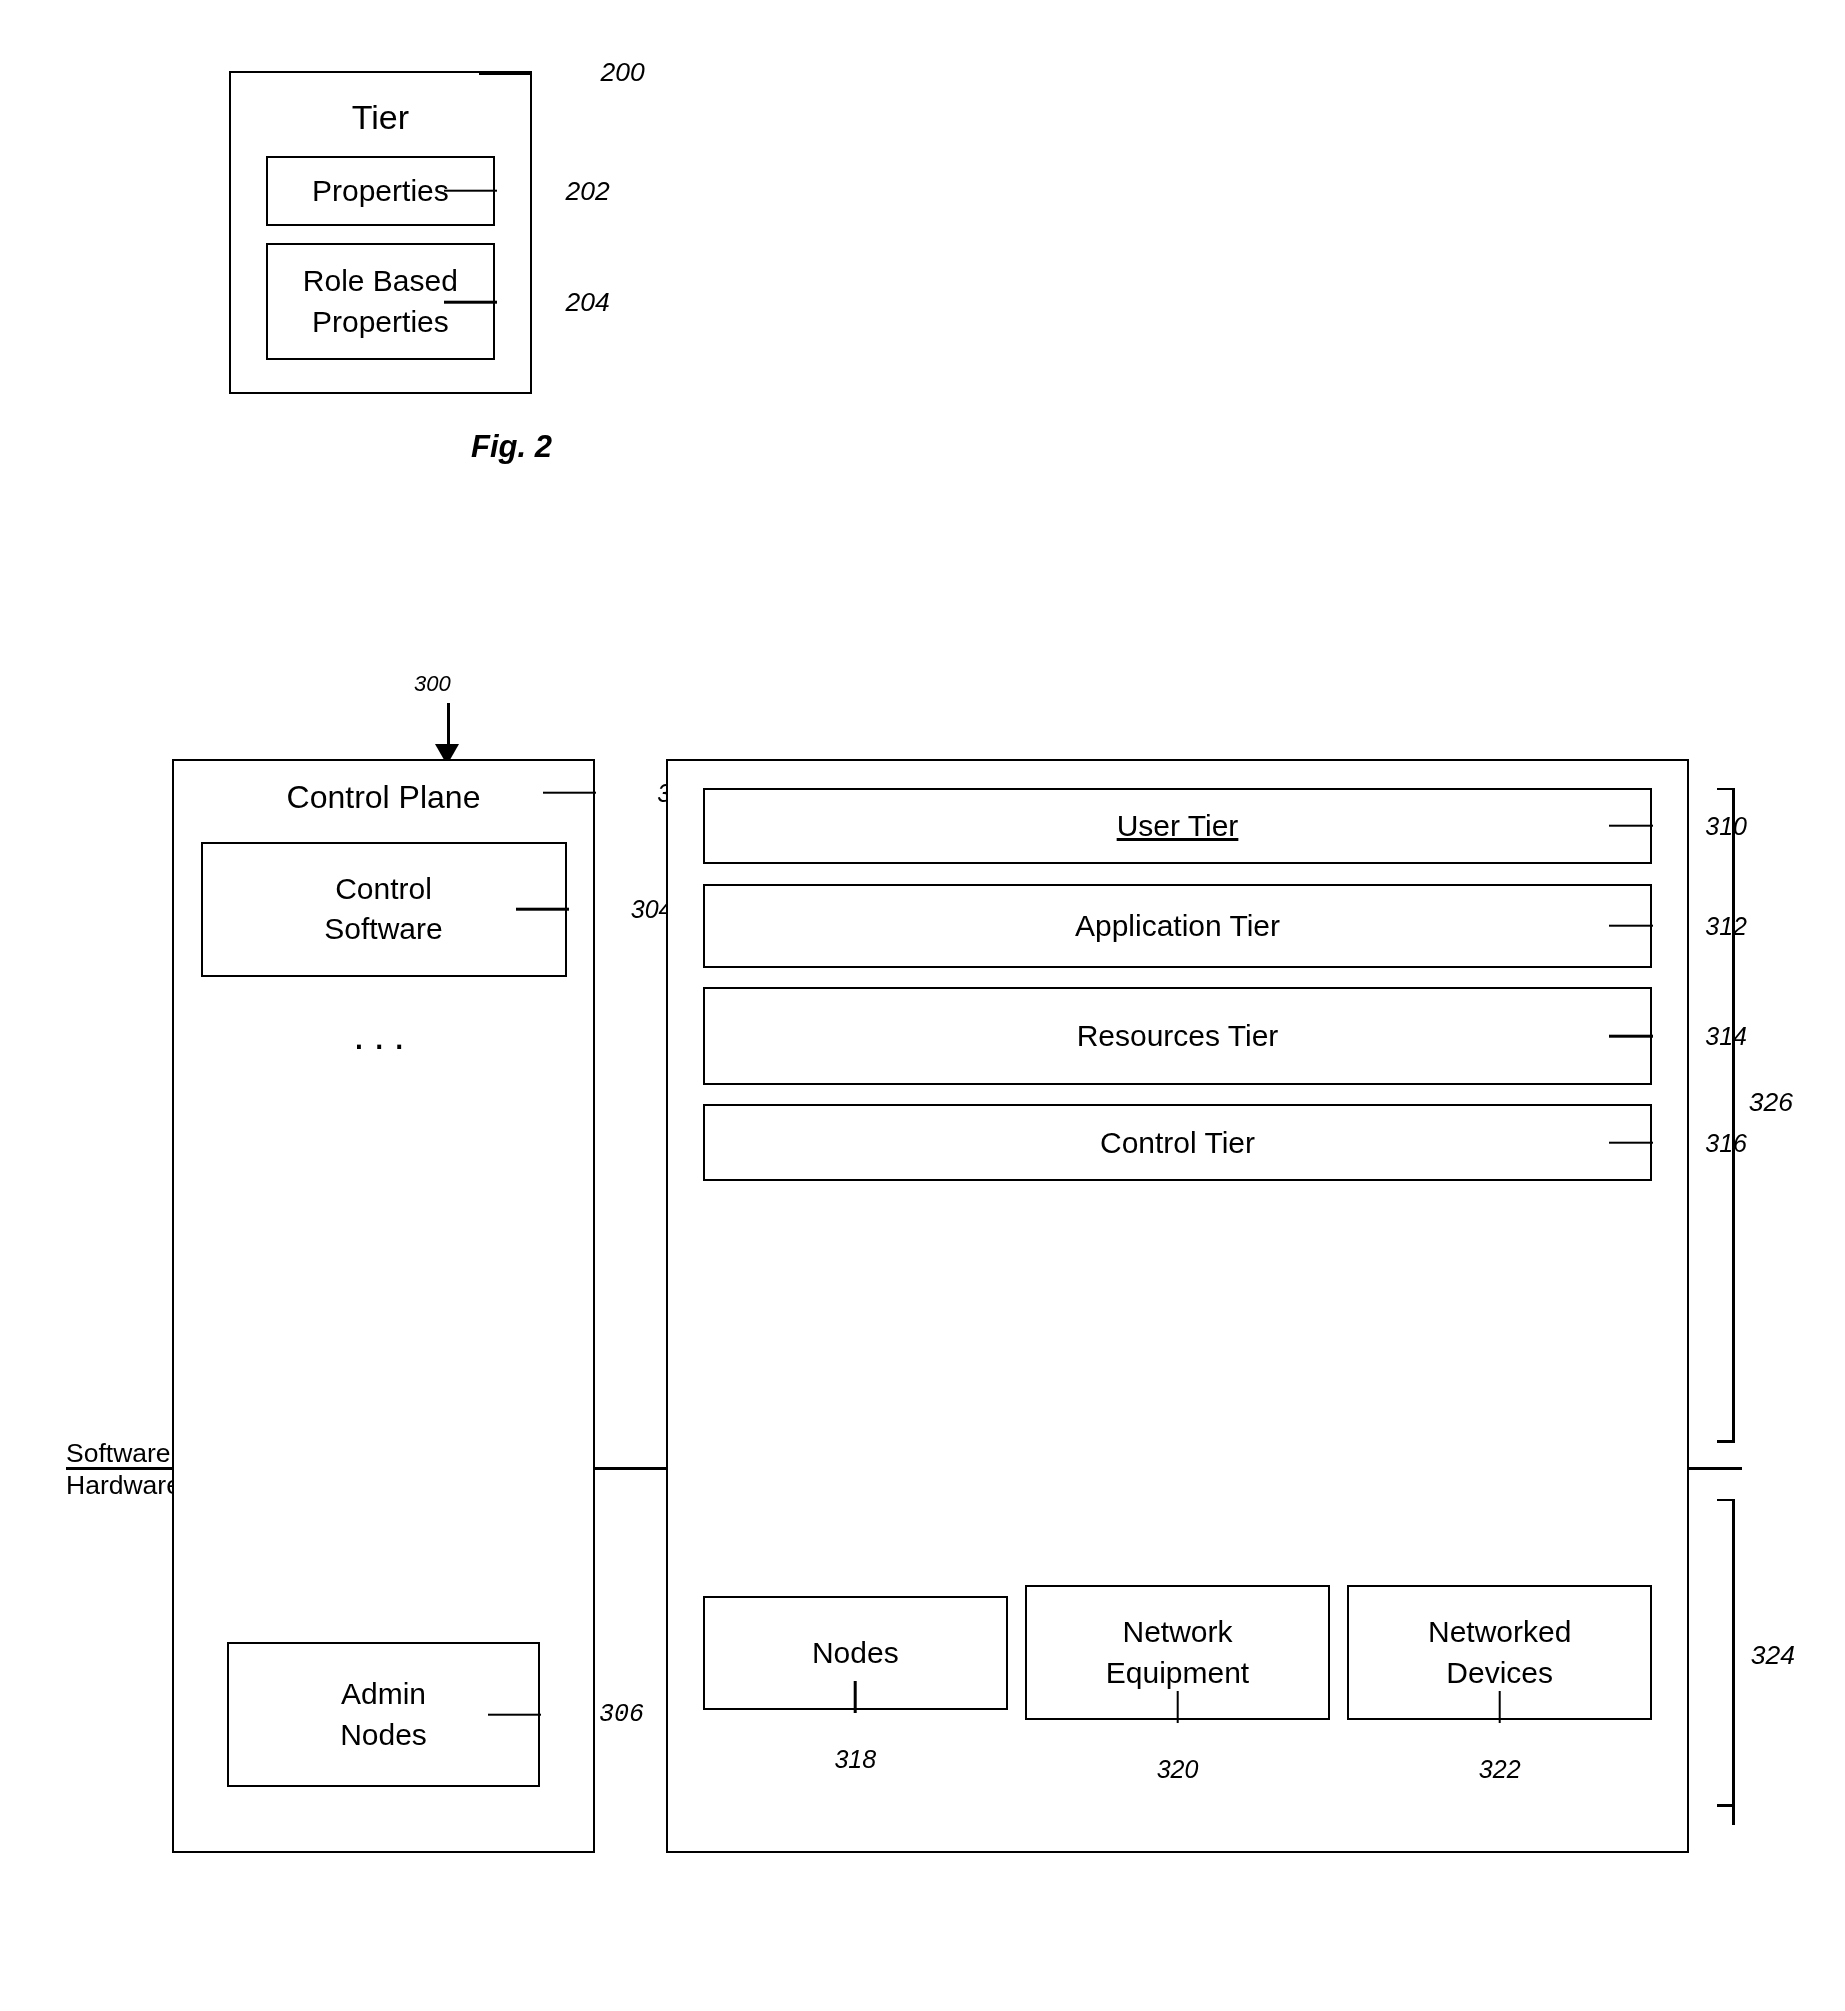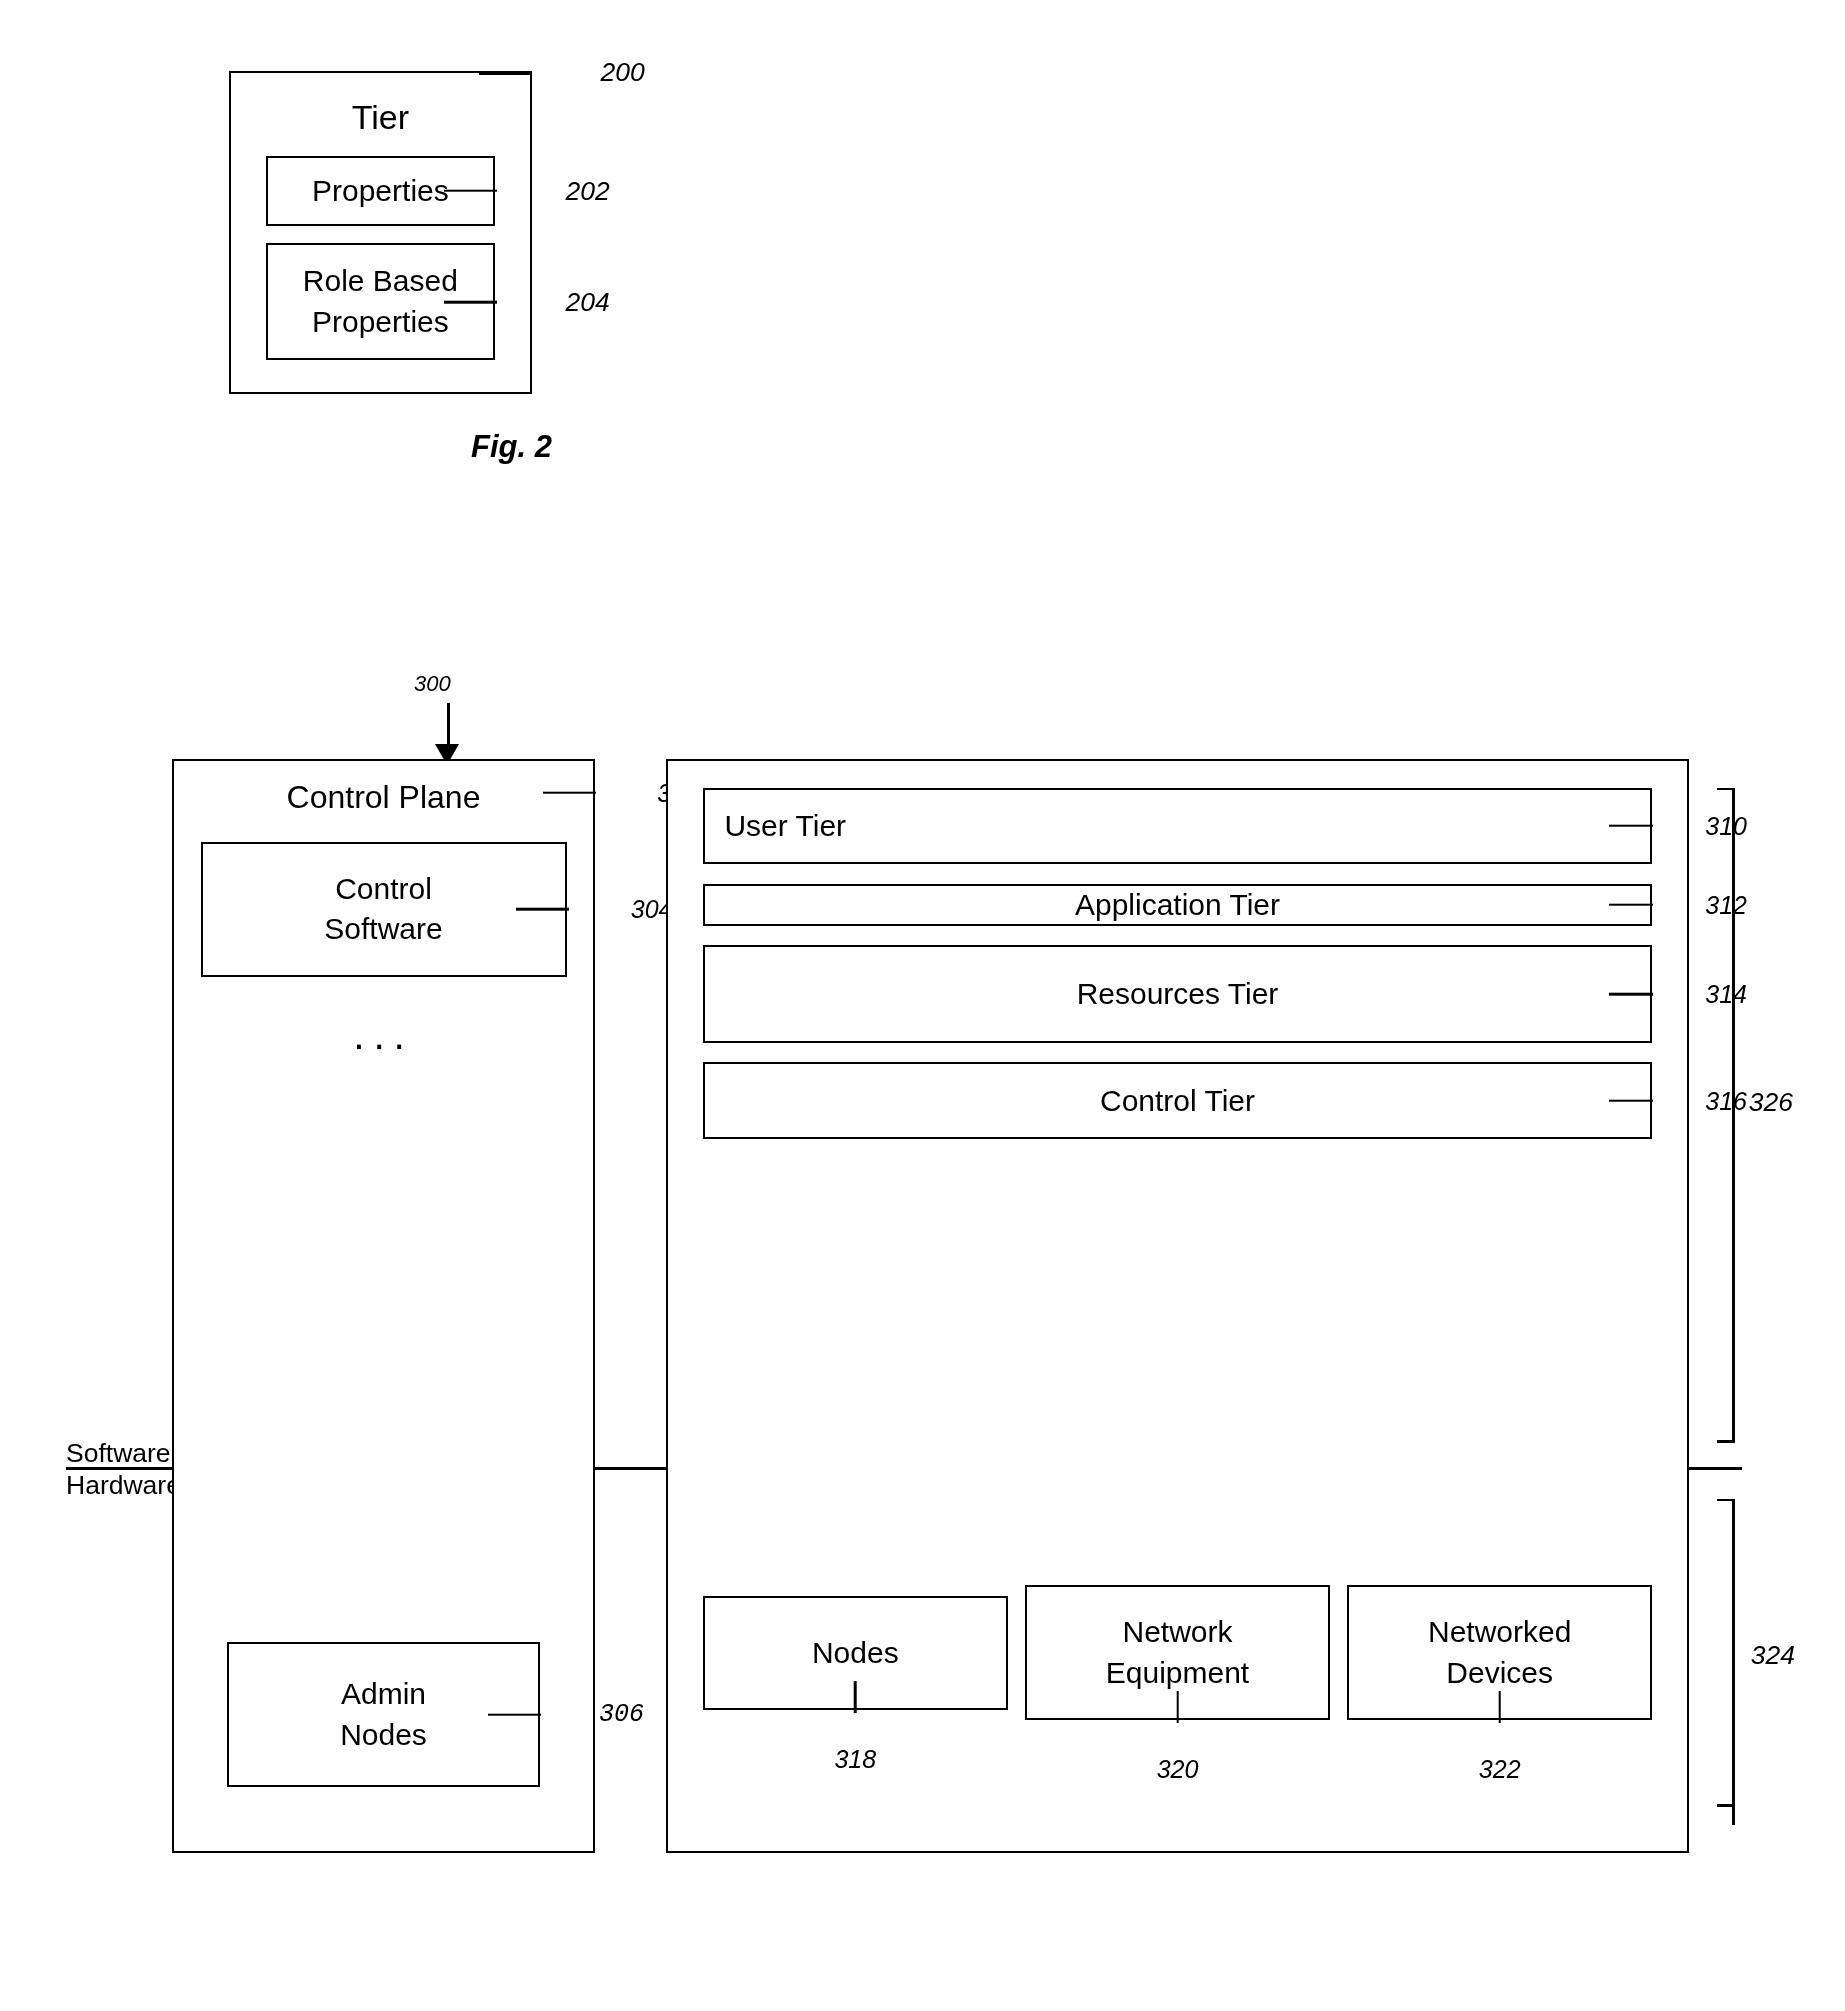--- a/index.html
+++ b/index.html
@@ -93,27 +93,27 @@
             <div style="position:absolute; right:-106px; top:50%; transform:translateY(-50%); font-size:25px; font-style:italic; font-family:Liberation Mono, monospace;">306</div>
           </div>
         </div>
       </div>
     </div>
 
     <div style="position:absolute; top:97px; left:600px; width:1023px; height:1094px; border:2.6px solid #000; background:#fff;">
 
       <div style="padding:26.5px 35px 0 35px; height:706px; position:relative;">
 
-        <div style="position:relative; border:2.6px solid #000; font-size:30px; font-family:Arial,sans-serif; padding:19.4px; margin-bottom:19.4px;">
+        <div style="position:relative; border:2.6px solid #000; text-align:center; font-size:30px; font-family:Arial,sans-serif; padding:19.4px; margin-bottom:19.4px;text-decoration:underline;">
           <span>User Tier</span>
           <div style="position:absolute; right:-2.6px; top:50%; width:44px; height:2.6px; background:#000; transform:translateY(-50%);"></div>
           <div style="position:absolute; right:-97px; top:50%; transform:translateY(-50%); font-size:25px; font-style:italic; font-family:Arial,sans-serif;">310</div>
         </div>
 
-        <div style="position:relative; border:2.6px solid #000; text-align:center; font-size:30px; font-family:Arial,sans-serif; padding:2px; margin-bottom:19.4px;">
+        <div style="position:relative; border:2.6px solid #000; text-align:center; font-size:30px; font-family:Arial,sans-serif; padding:23px; margin-bottom:19.4px;">
           <span>Application Tier</span>
           <div style="position:absolute; right:-2.6px; top:50%; width:44px; height:2.6px; background:#000; transform:translateY(-50%);"></div>
           <div style="position:absolute; right:-97px; top:50%; transform:translateY(-50%); font-size:25px; font-style:italic; font-family:Arial,sans-serif;">312</div>
         </div>
 
         <div style="position:relative; border:2.6px solid #000; text-align:center; font-size:30px; font-family:Arial,sans-serif; padding:30px; margin-bottom:19.4px;">
           <span>Resources Tier</span>
           <div style="position:absolute; right:-2.6px; top:50%; width:44px; height:2.6px; background:#000; transform:translateY(-50%);"></div>
           <div style="position:absolute; right:-97px; top:50%; transform:translateY(-50%); font-size:25px; font-style:italic; font-family:Arial,sans-serif;">314</div>
         </div>

